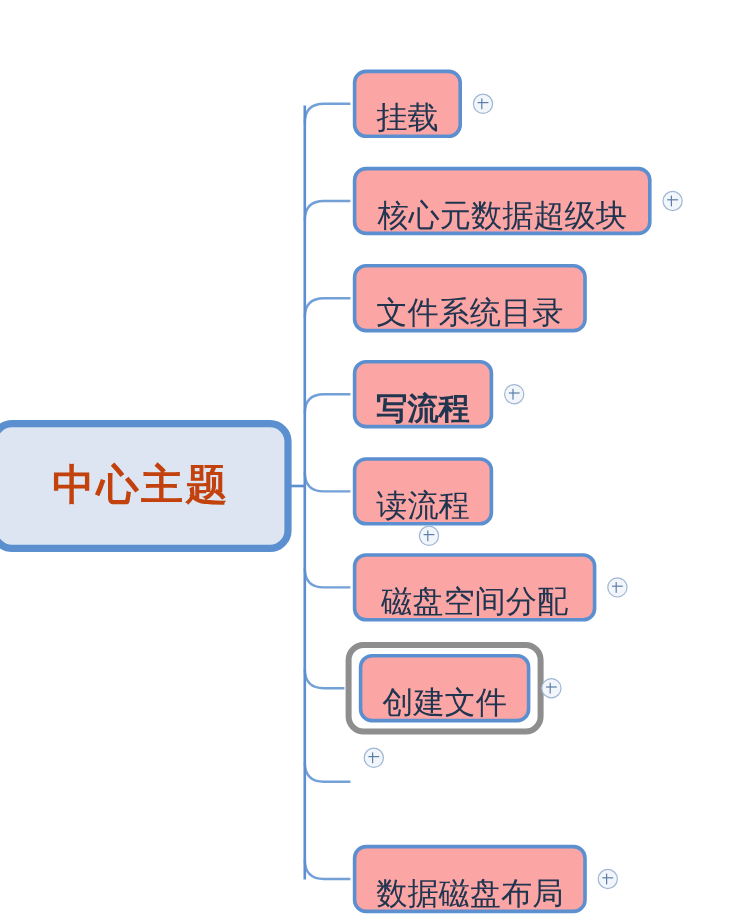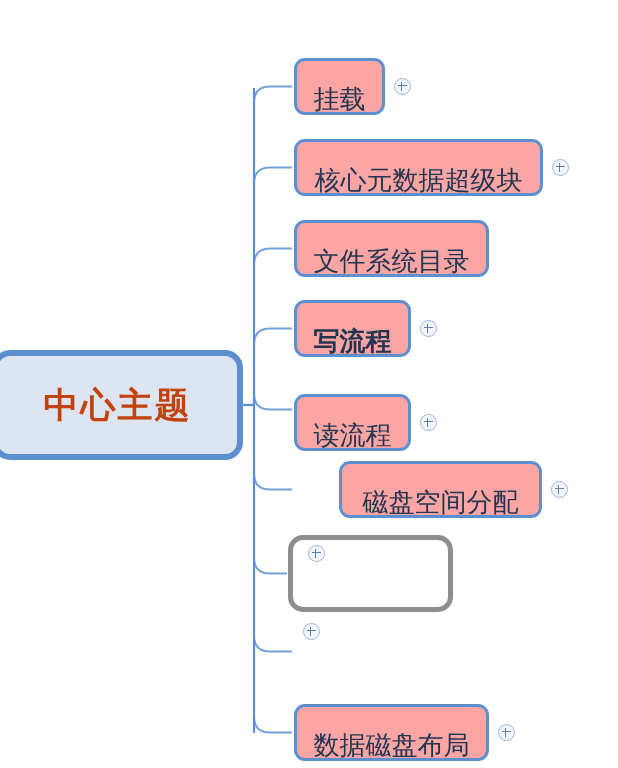--- a/index.html
+++ b/index.html
@@ -154,34 +154,37 @@
         <div class="topic-node" style="width: 195px;">
           <span class="topic-label">文件系统目录</span>
         </div>
       </div>
       <div class="topic-wrap" style="left: 294px; top: 300px;">
         <div class="topic-node" style="width: 117px; font-weight: bold;">
           <span class="topic-label">写流程</span>
         </div>
         <div class="expand-badge"></div>
       </div>
-      <div class="topic-wrap" style="left: 294px; top: 394px;">
+      <div class="topic-wrap" style="left: 294px; top: 381px; flex-direction: column;">
         <div class="topic-node" style="width: 117px;">
           <span class="topic-label">读流程</span>
         </div>
         <div class="expand-badge"></div>
       </div>
       <div class="topic-wrap" style="left: 294px; top: 461px;">
-        <div class="topic-node" style="width: 203px; margin-left: 45px;">
+        <div class="topic-node" style="width: 203px;">
           <span class="topic-label">磁盘空间分配</span>
         </div>
         <div class="expand-badge"></div>
       </div>
       <div class="selection-ring" style="left: 288px; top: 535px; width: 165px; height: 77px;"></div>
       <div class="topic-wrap" style="left: 299px; top: 545px;">
+        <div class="topic-node" style="width: 143px;">
+          <span class="topic-label">创建文件</span>
+        </div>
         <div class="expand-badge"></div>
       </div>
       <div class="topic-wrap" style="left: 294px; top: 623px;">
         <div class="expand-badge"></div>
       </div>
       <div class="topic-wrap" style="left: 294px; top: 704px;">
         <div class="topic-node" style="width: 195px;">
           <span class="topic-label">数据磁盘布局</span>
         </div>
         <div class="expand-badge"></div>

